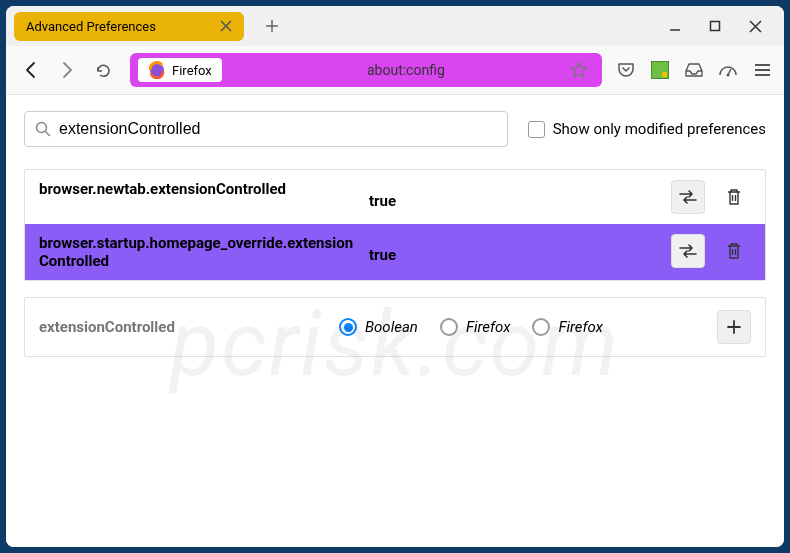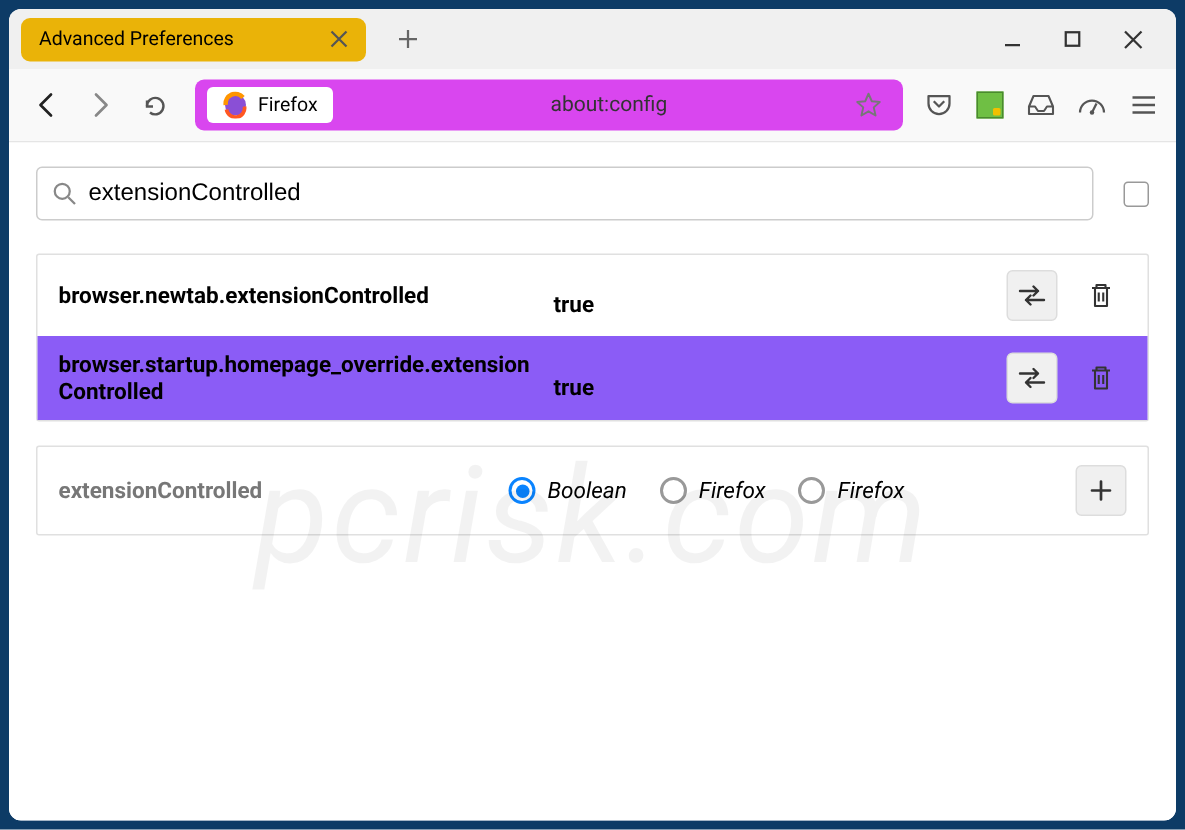--- a/index.html
+++ b/index.html
@@ -109,21 +109,21 @@
 }
 .checkbox-row { display: flex; align-items: center; gap: 8px; font-size: 15px; }
 .chk { width: 17px; height: 17px; border: 1.5px solid #999; border-radius: 3px; }
 .pref-table {
   border: 1px solid #e0e0e0;
   border-radius: 2px;
   margin-bottom: 16px;
 }
 .pref-row {
   display: flex;
-  align-items: center;
+  align-items: flex-start;
   padding: 10px 14px;
   font-size: 15px;
   gap: 10px;
 }
 .pref-row.alt { background: #8b5cf6; }
 .pref-key { font-weight: 700; width: 320px; word-break: break-all; }
 .pref-val { font-weight: 700; flex: 1; margin-top: 12px; }
 .pref-actions { display: flex; gap: 12px; }
 .action-btn {
   width: 34px; height: 34px;
@@ -280,20 +280,21 @@
         <span>
           <svg width="16" height="16" viewBox="0 0 16 16">
               <circle cx="6.5" cy="6.5" r="5" stroke="#888" stroke-width="1.5" fill="none"></circle>
               <path d="M10.5 10.5 L15 15" stroke="#888" stroke-width="1.5"></path>
             </svg>
         </span>
         <input type="text" value="extensionControlled" style="">
       </div>
       <label class="checkbox-row">
         <span class="chk"></span>
+        <span>Show only modified preferences</span>
       </label>
     </div>
 
     <div class="pref-table">
       <div class="pref-row">
         <div class="pref-key">browser.newtab.extensionControlled</div>
         <div class="pref-val">true</div>
         <div class="pref-actions">
           <div class="action-btn">
             <svg width="20" height="14" viewBox="0 0 20 14">

